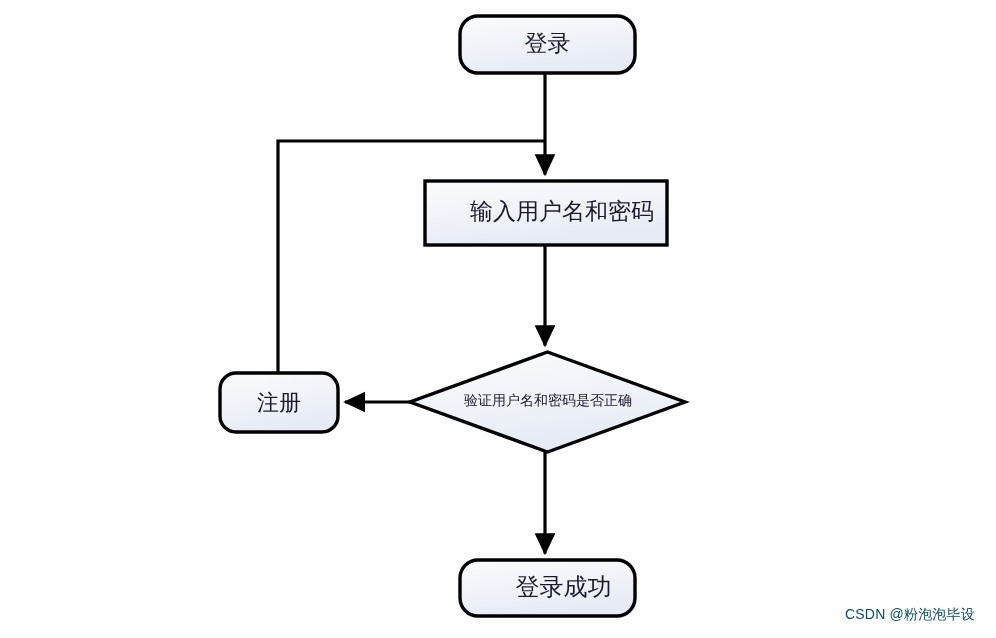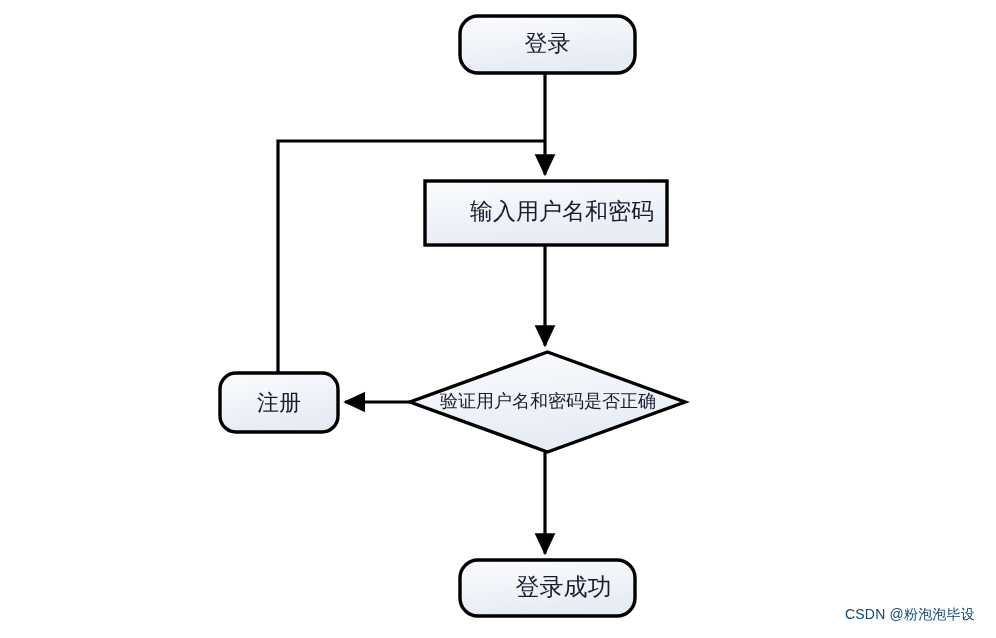--- a/index.html
+++ b/index.html
@@ -45,21 +45,21 @@
     top: 195px;
     width: 242px;
     font-size: 23px;
     line-height: 34px;
     margin-left: 16px;
   }
   .lbl-decision {
     left: 403px;
     top: 388px;
     width: 290px;
-    font-size: 18px;
+    font-size: 14px;
     line-height: 26px;
   }
   .lbl-register {
     left: 220px;
     top: 386px;
     width: 118px;
     font-size: 22px;
     line-height: 34px;
   }
   .lbl-success {

